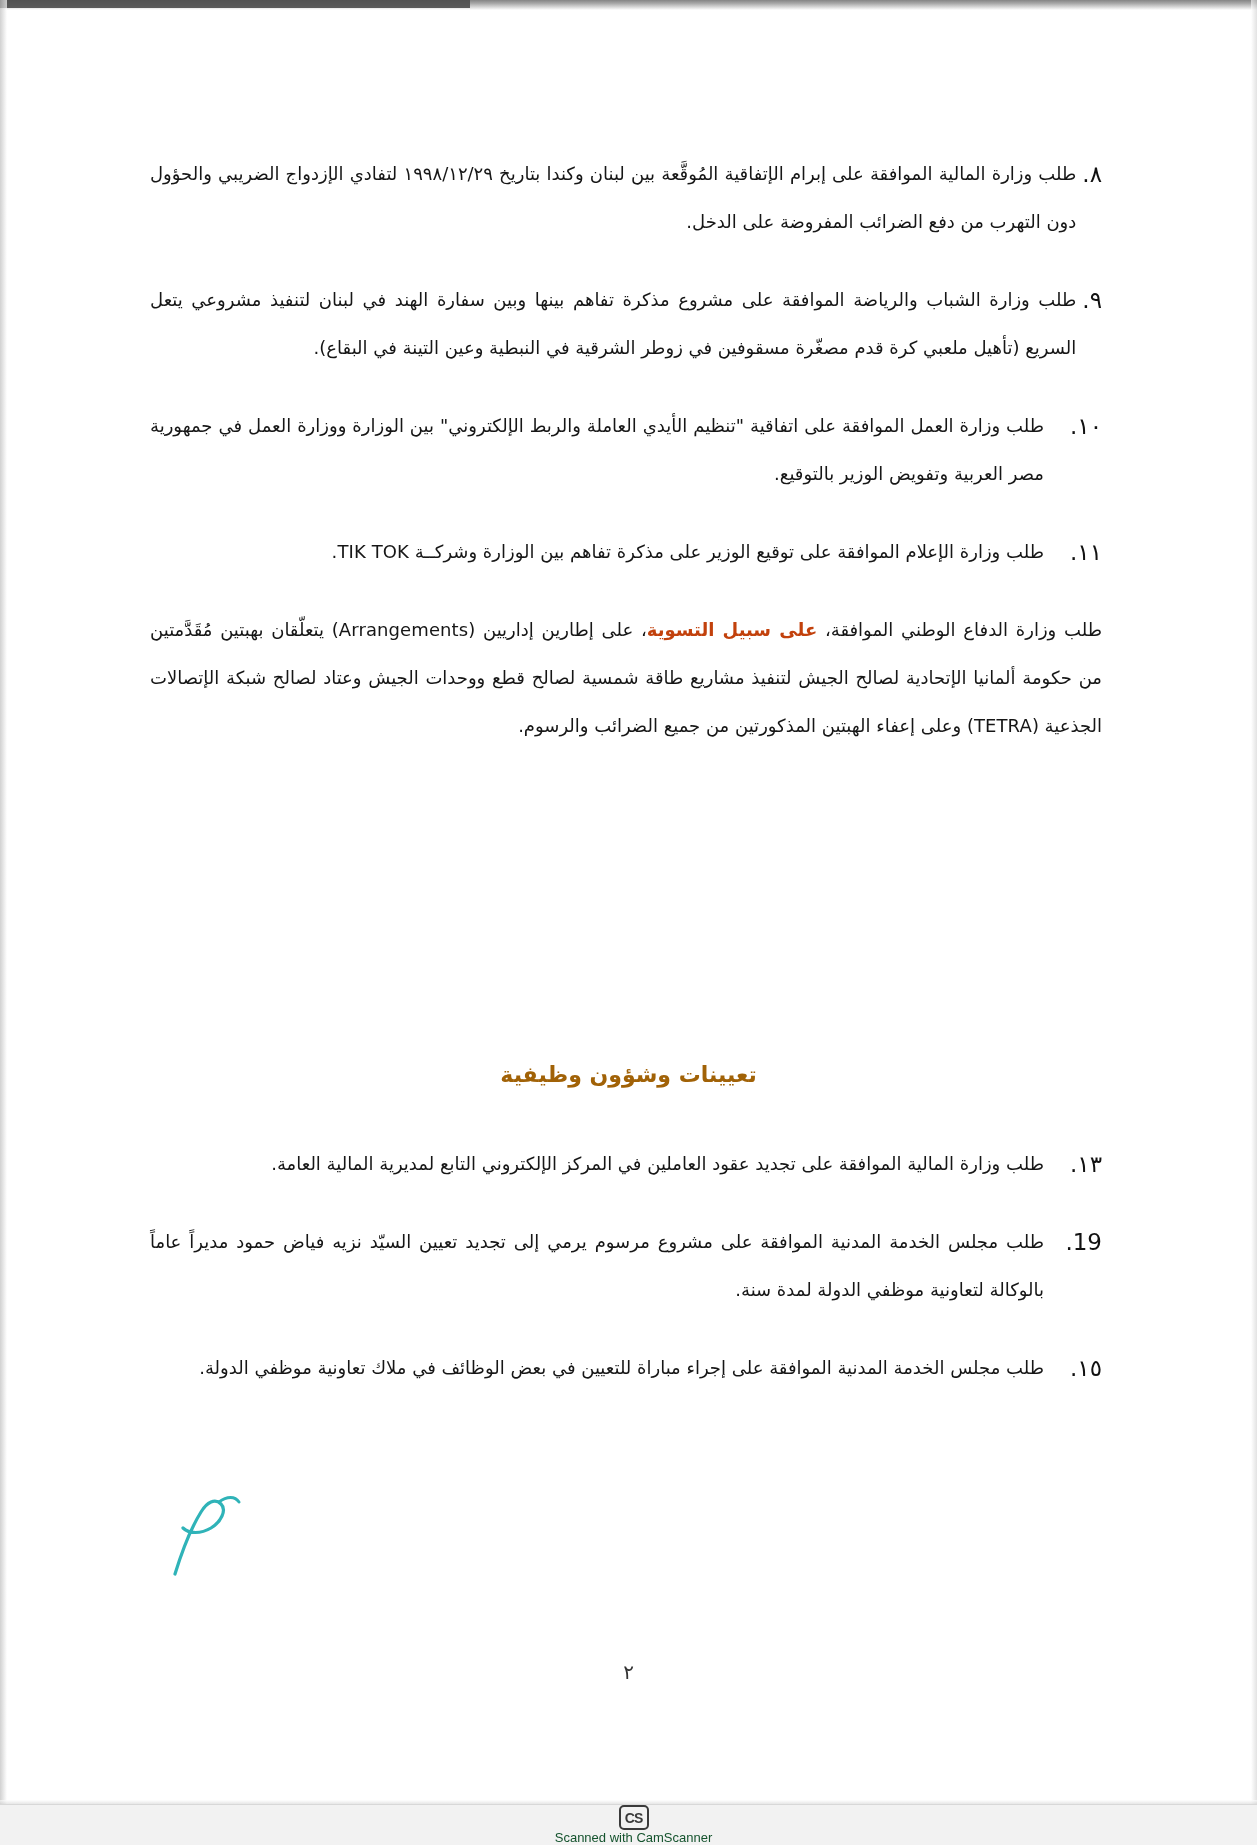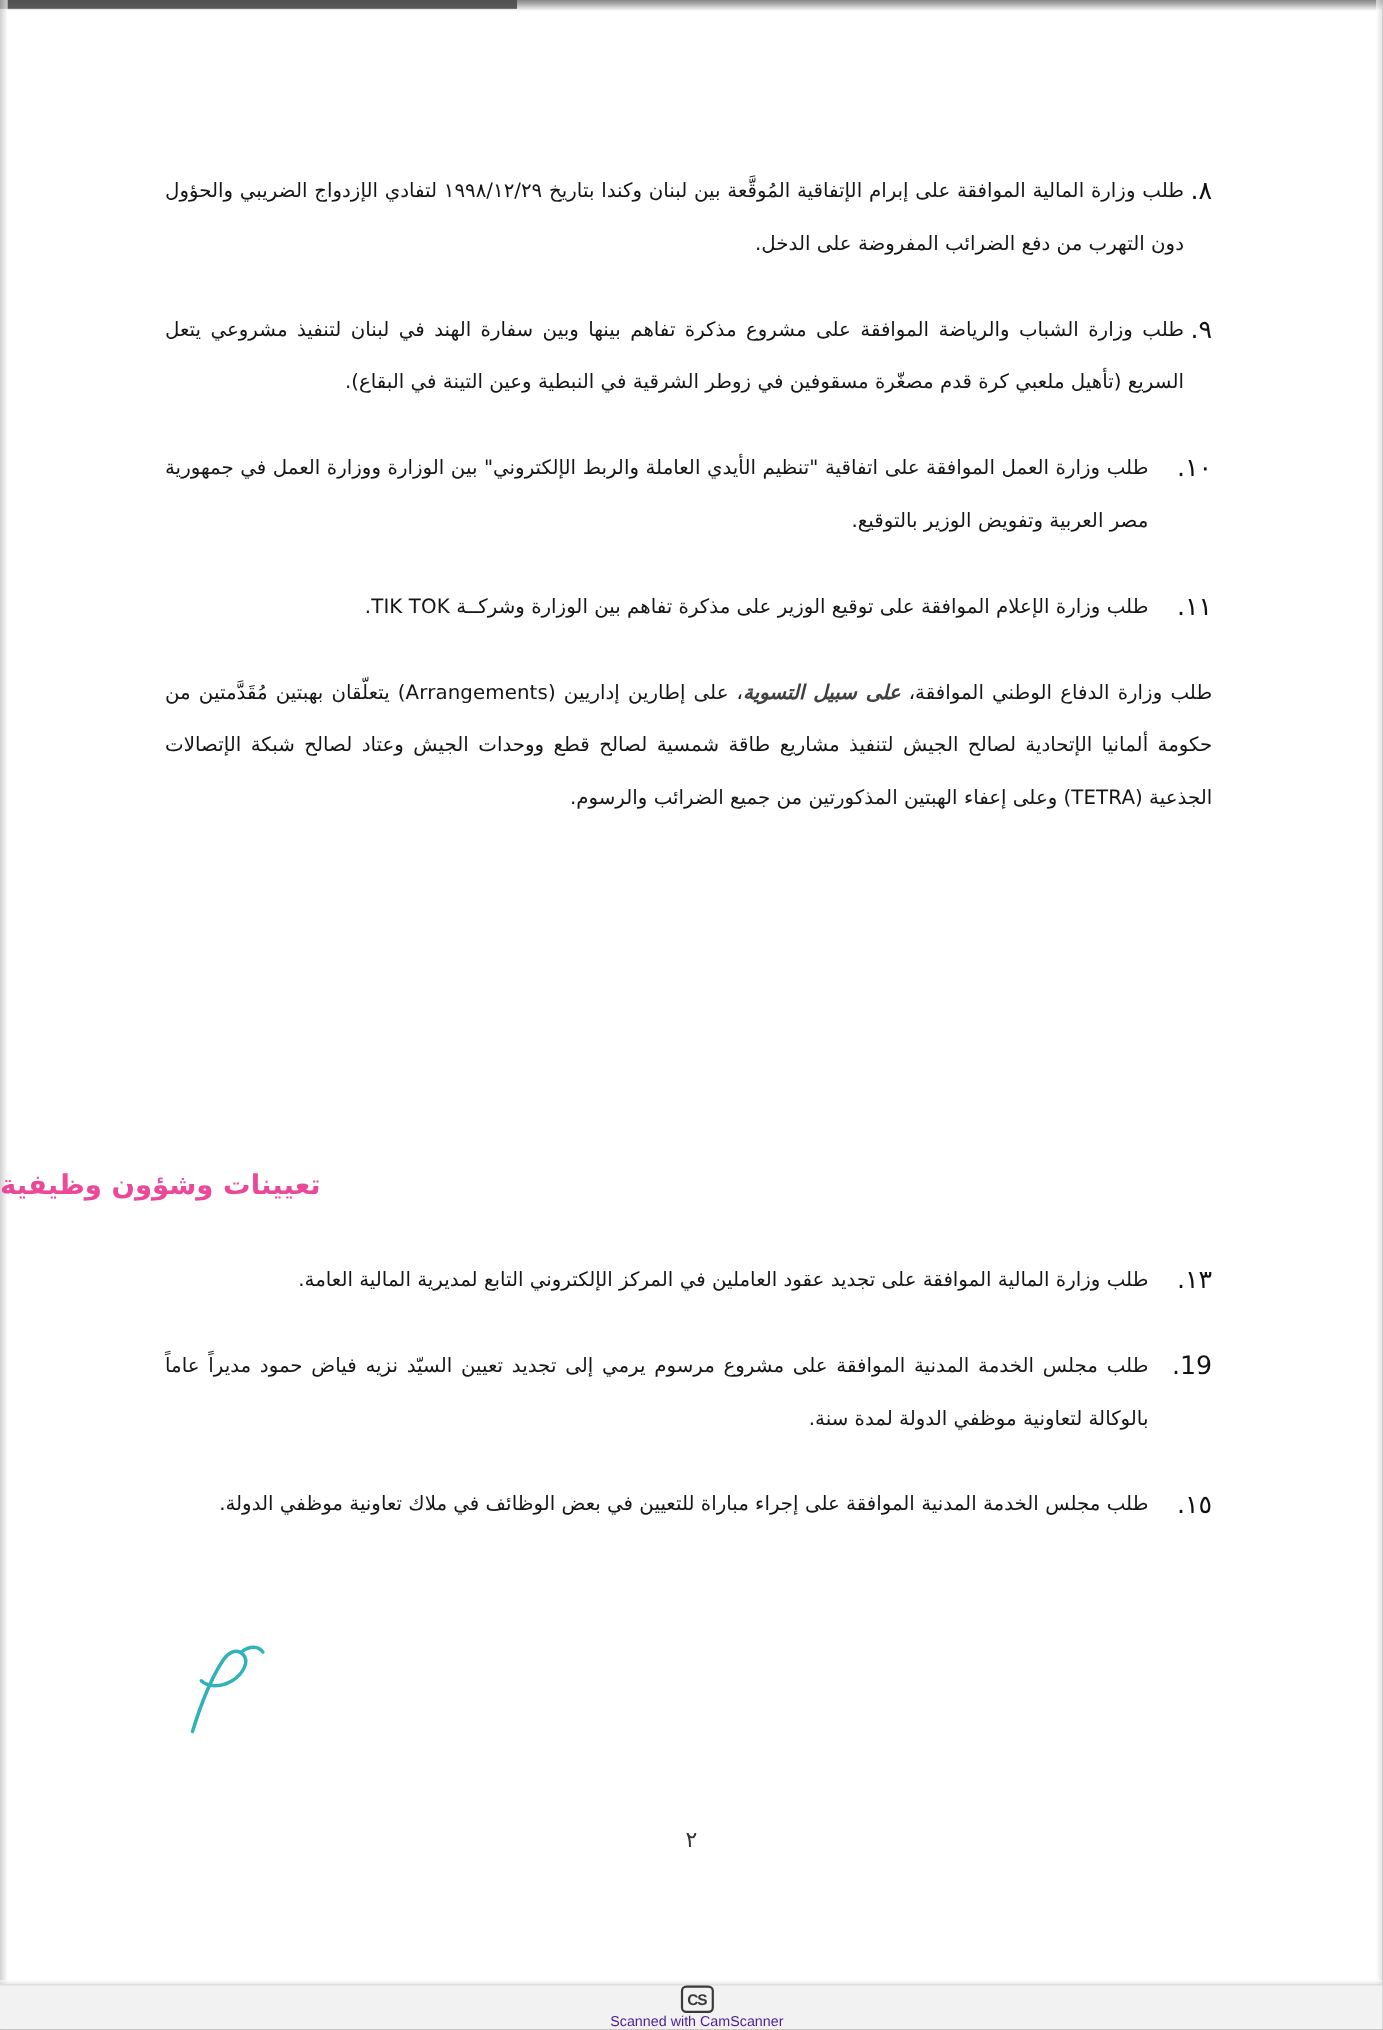--- a/index.html
+++ b/index.html
@@ -83,34 +83,33 @@
   .item-text {
     flex: 1 1 auto;
     font-size: 18px;
     line-height: 48px;
     text-align: justify;
     text-align-last: right;
     color: #161616;
     letter-spacing: .1px;
   }
   .hl-green {
-    color: #404040;
+    color: #c2410c;
     font-weight: bold;
-    font-style: italic;
   }
 
   .section-heading {
     position: absolute;
     top: 1062px;
     left: 0;
     right: 0;
-    text-align: left;
-    font-size: 25px;
+    text-align: center;
+    font-size: 22px;
     font-weight: bold;
-    color: #ec4899;
+    color: #a16207;
     letter-spacing: .5px;
   }
 
   .signature {
     position: absolute;
     top: 1488px;
     right: 990px;
     width: 110px;
     height: 110px;
     pointer-events: none;
@@ -148,21 +147,21 @@
     font-family: "Liberation Sans", sans-serif;
     font-size: 14px;
     font-weight: bold;
     color: #3a3a3a;
     letter-spacing: -1px;
   }
   .cs-text {
     margin-left: 10px;
     font-family: "Liberation Sans", sans-serif;
     font-size: 13px;
-    color: #4c1d95;
+    color: #14532d;
   }
 </style>
 </head>
 <body>
 
 <div id="page">
 
   <div class="scan-edge-top"></div>
   <div class="scan-edge-topright"></div>
   <div class="scan-edge-left"></div>

